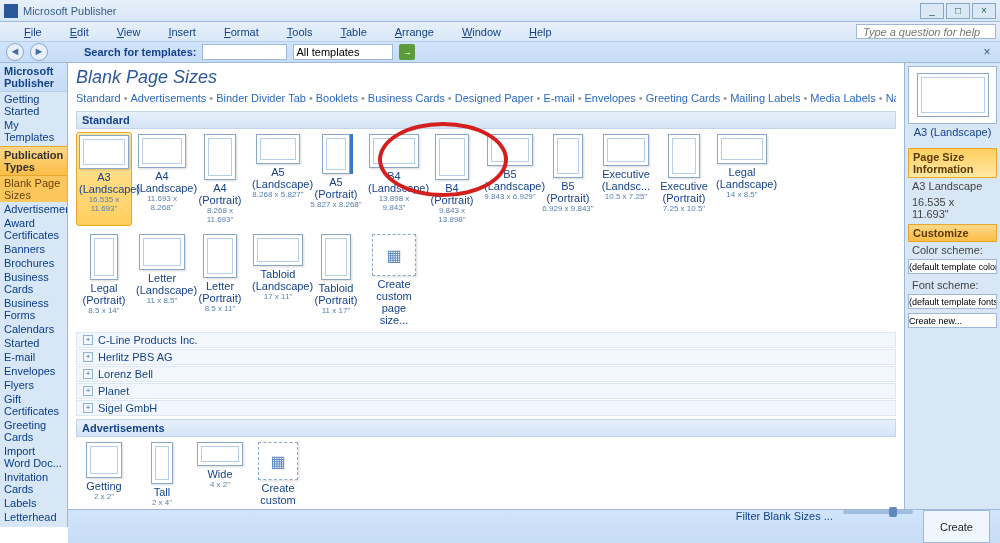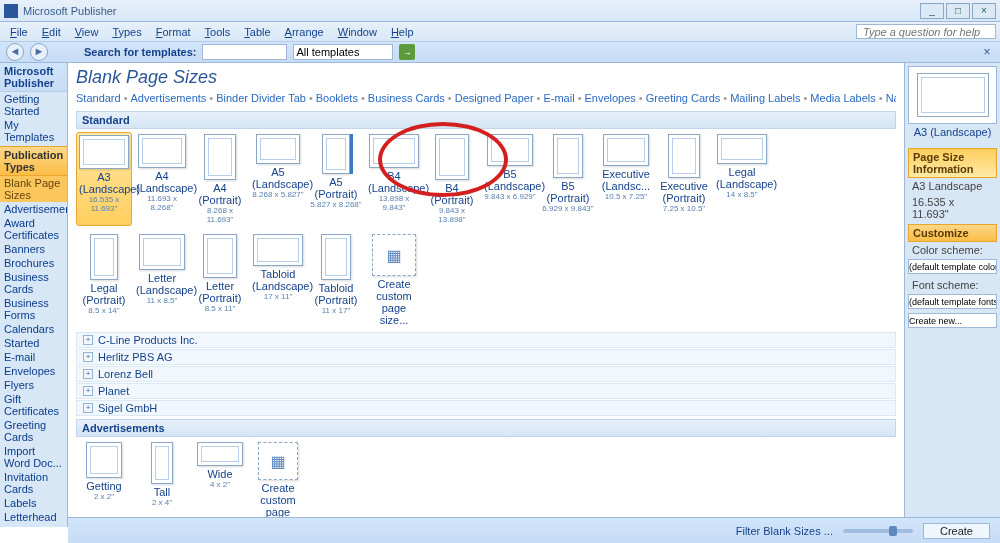--- a/index.html
+++ b/index.html
@@ -7,21 +7,21 @@
 
 
 .titlebar { height: 22px; background: linear-gradient(#e7f0fa,#d8e7f7); display: flex; align-items: center; padding: 0 4px; border-bottom: 1px solid #9db8d8; }
 .titlebar .app-icon { width: 14px; height: 14px; background: #2b579a; margin-right: 5px; }
 .titlebar .title { color: #385d8a; font-size: 11px; }
 .titlebar .win-controls { margin-left: auto; display: flex; gap: 2px; }
 .titlebar .win-btn { width: 24px; height: 16px; border: 1px solid #8aa8c6; background: #dbe8f6; font-size: 10px; line-height: 14px; text-align: center; color: #264; }
 
 
 .menubar { height: 19px; background: linear-gradient(#e7f0fa,#d8e7f7); display: flex; align-items: center; padding: 0 4px; gap: 2px; }
-.menubar span { padding: 2px 6px; color: #15428b; cursor: default; }
+.menubar span { padding: 2px 6px; color: #15428b; cursor: default; margin-left: 14px; }
 .menubar span:first-letter { text-decoration: underline; }
 .menubar .help-box { margin-left: auto; border: 1px solid #a0b8d6; background: #fff; color: #888; padding: 1px 6px; width: 140px; height: 15px; font-style: italic; }
 
 
 .searchbar { height: 22px; background: linear-gradient(#d0e4fb,#c7dcf5); border-top: 1px solid #b6cee8; border-bottom: 1px solid #9db8d8; display: flex; align-items: center; padding: 0 6px; gap: 6px; }
 .nav-arrow { width: 18px; height: 18px; border: 1px solid #8aa8c6; border-radius: 50%; background: #e8f1fb; color: #4a6d9c; text-align: center; line-height: 15px; }
 .search-label { color: #15428b; margin-left: 30px; font-weight: bold; }
 .search-input { border: 1px solid #9db8d8; height: 16px; width: 85px; background: #fff; padding: 0 2px; }
 .search-select { border: 1px solid #9db8d8; height: 16px; width: 100px; background: #fff; padding: 0 2px; }
 .go-btn { width: 16px; height: 16px; background: #5c9b3b; color: #fff; border-radius: 2px; text-align: center; font-size: 9px; line-height: 16px; }
@@ -64,21 +64,21 @@
 .preview-box { background: #fff; border: 1px solid #9db8d8; height: 58px; display: flex; align-items: center; justify-content: center; }
 .preview-box .pg { width: 72px; height: 44px; border: 1px solid #8aa8c6; background: #fff; position: relative; }
 .preview-box .pg::after { content: ""; position: absolute; inset: 3px; border: 1px solid #b6cee8; }
 .preview-label { text-align: center; color: #15428b; padding: 2px 0; }
 .panel-bar { background: linear-gradient(#ffcf5e,#ffe8a6); border: 1px solid #e9a62c; color: #5b3a00; font-weight: bold; padding: 2px 4px; margin-top: 8px; }
 .panel-text { padding: 2px 4px; color: #444; }
 .cust-bar { background: linear-gradient(#fdd788,#fbbd47); border: 1px solid #e9a62c; color: #5b3a00; font-weight: bold; padding: 2px 4px; margin-top: 2px; }
 .select-tiny { width: 100%; border: 1px solid #9db8d8; background: #fff; height: 15px; font-size: 9px; margin: 1px 0 3px; }
 
 
-.bottombar { position: absolute; bottom: 0; left: 68px; right: 0; height: 26px; background: linear-gradient(#d0e4fb,#c7dcf5); border-top: 1px solid #9db8d8; display: flex; align-items: center; justify-content: flex-end; gap: 10px; padding: 0 10px; font-size: 10px; color: #15428b; }
+.bottombar { position: absolute; bottom: 0; left: 68px; right: 0; height: 34px; background: linear-gradient(#d0e4fb,#c7dcf5); border-top: 1px solid #9db8d8; display: flex; justify-content: flex-end; gap: 10px; padding: 0 10px; font-size: 10px; color: #15428b; }
 .slider { width: 70px; height: 4px; background: #a0bdde; position: relative; border-radius: 2px; }
 .slider .knob { position: absolute; top: -3px; left: 46px; width: 8px; height: 10px; background: #5d89be; border-radius: 2px; }
 .create-btn { border: 1px solid #9db8d8; background: #f0f6fd; padding: 1px 16px; color: #222; }
 </style>
 </head>
 <body>
 
 <div class="titlebar">
   <div class="app-icon"></div>
   <span class="title">Microsoft Publisher</span>
@@ -86,21 +86,21 @@
     <div class="win-btn">_</div>
     <div class="win-btn">□</div>
     <div class="win-btn">×</div>
   </div>
 </div>
 
 <div class="menubar" id="menubar">
   <span>File</span>
     <span>Edit</span>
     <span>View</span>
-    <span>Types</span>
+    <span>Insert</span>
     <span>Format</span>
     <span>Tools</span>
     <span>Table</span>
     <span>Arrange</span>
     <span>Window</span>
     <span>Help</span>
     <input class="help-box" placeholder="Type a question for help" style="">
 </div>
 
 <div class="searchbar">

